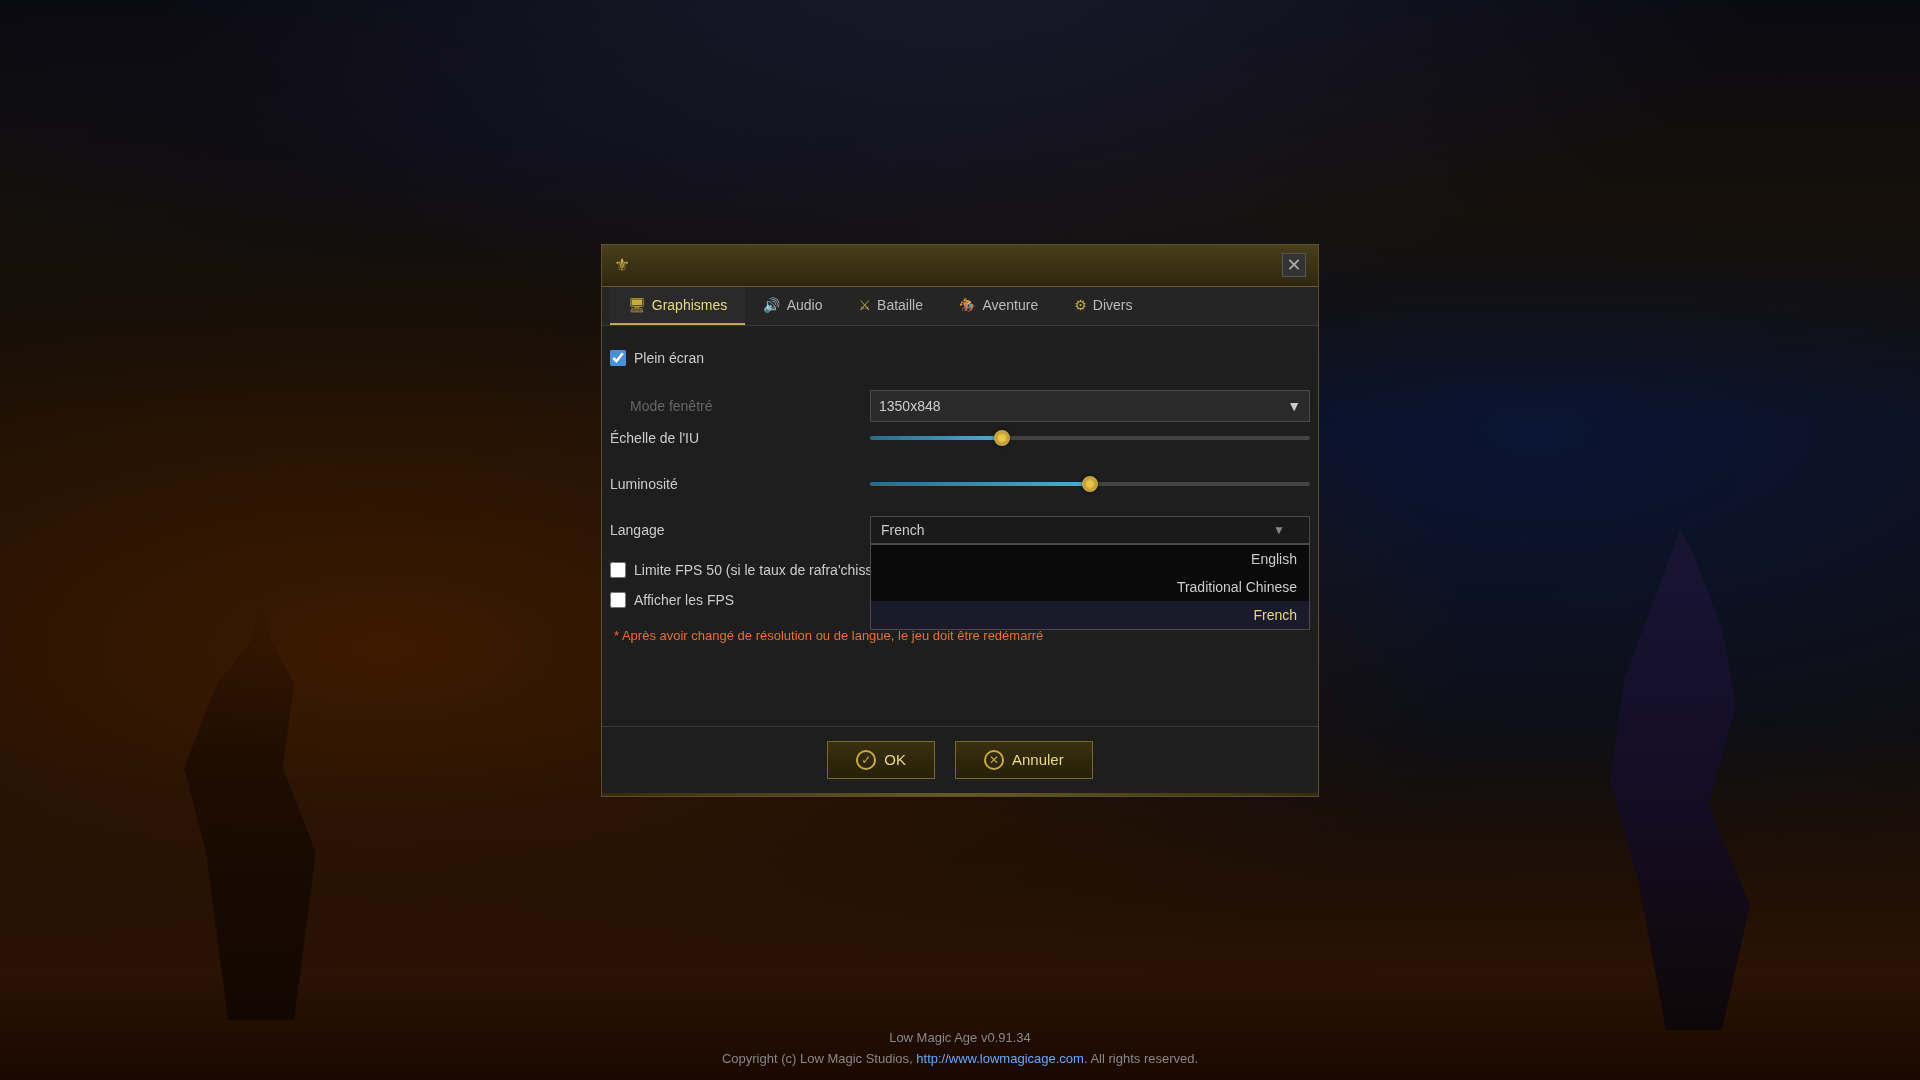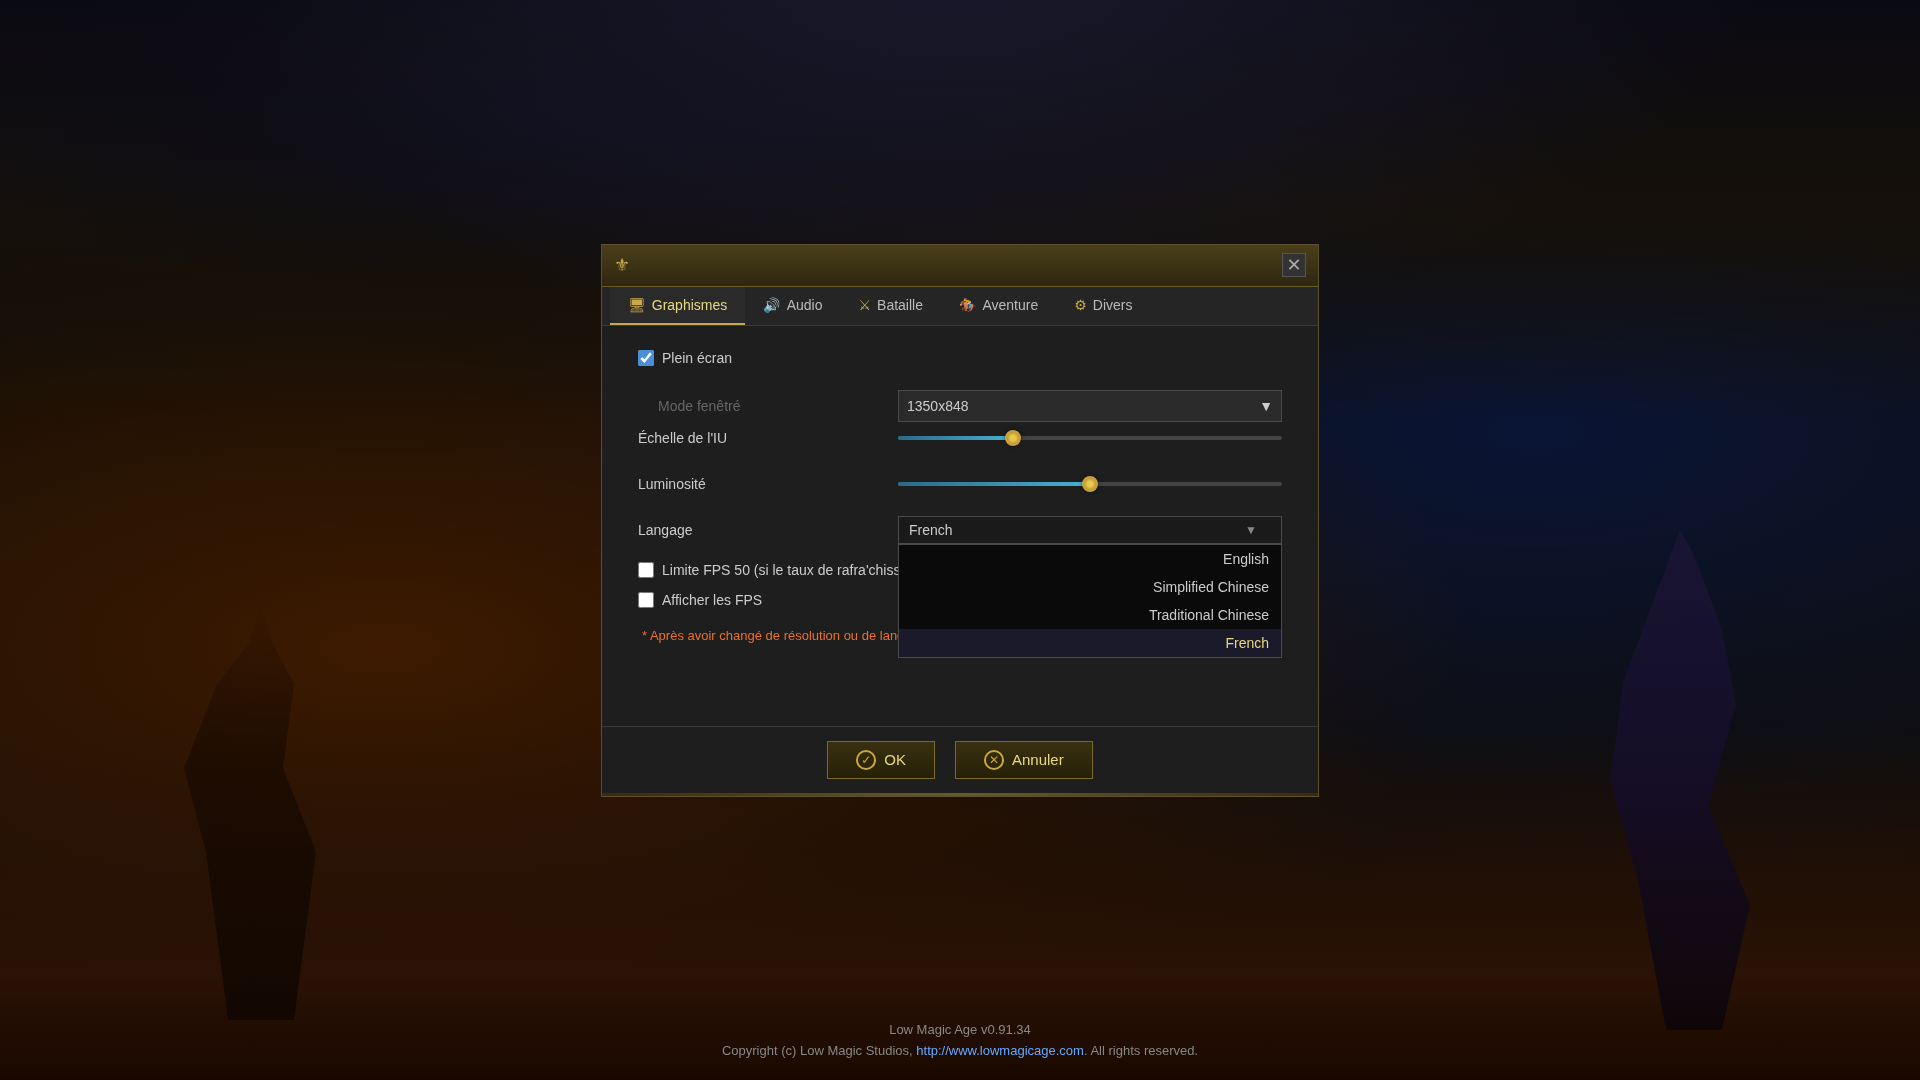--- a/index.html
+++ b/index.html
@@ -72,21 +72,21 @@
       width: 280px;
       height: 500px;
       background: linear-gradient(180deg, #1a1535 0%, #150d2a 50%, #0a0508 100%);
       clip-path: polygon(45% 100%, 35% 70%, 25% 50%, 30% 30%, 40% 15%, 50% 0%, 55% 5%, 65% 20%, 70% 35%, 60% 55%, 75% 75%, 65% 100%);
       opacity: 0.85;
     }
 
     
     .footer-text {
       position: absolute;
-      bottom: 18px;
+      bottom: 10px;
       left: 50%;
       transform: translateX(-50%);
       text-align: center;
       color: #888;
       font-size: 13px;
       line-height: 1.6;
       white-space: nowrap;
     }
     .footer-text a {
       color: #6af;
@@ -173,21 +173,21 @@
       background: #2a2a2a;
     }
 
     .tab-icon {
       font-size: 14px;
       color: #c8a84a;
     }
 
     
     .dialog-body {
-      padding: 18px 36px;
+      padding: 18px 8px;
       background: #1e1e1e;
       min-height: 400px;
     }
 
     
     .setting-row {
       display: flex;
       align-items: center;
       margin-bottom: 18px;
       min-height: 28px;
@@ -497,21 +497,20 @@
       <div class="setting-row" style="position: relative; z-index: 200;">
         <div class="setting-label">Langage</div>
         <div class="lang-select-container">
           <div class="lang-select-btn">
             <span>French</span>
             <span class="arrow">▼</span>
           </div>
 
           <div class="lang-dropdown">
             <div class="lang-option">English</div>
-            <div class="lang-option">Simplified Chinese</div>
             <div class="lang-option">Traditional Chinese</div>
             <div class="lang-option selected">French</div>
           </div>
         </div>
       </div>
 
       <div class="fps-row">
         <input type="checkbox" style="">
         <span>
           <span>Limite FPS 50</span><span> (si le taux de rafra'chissement</span>

